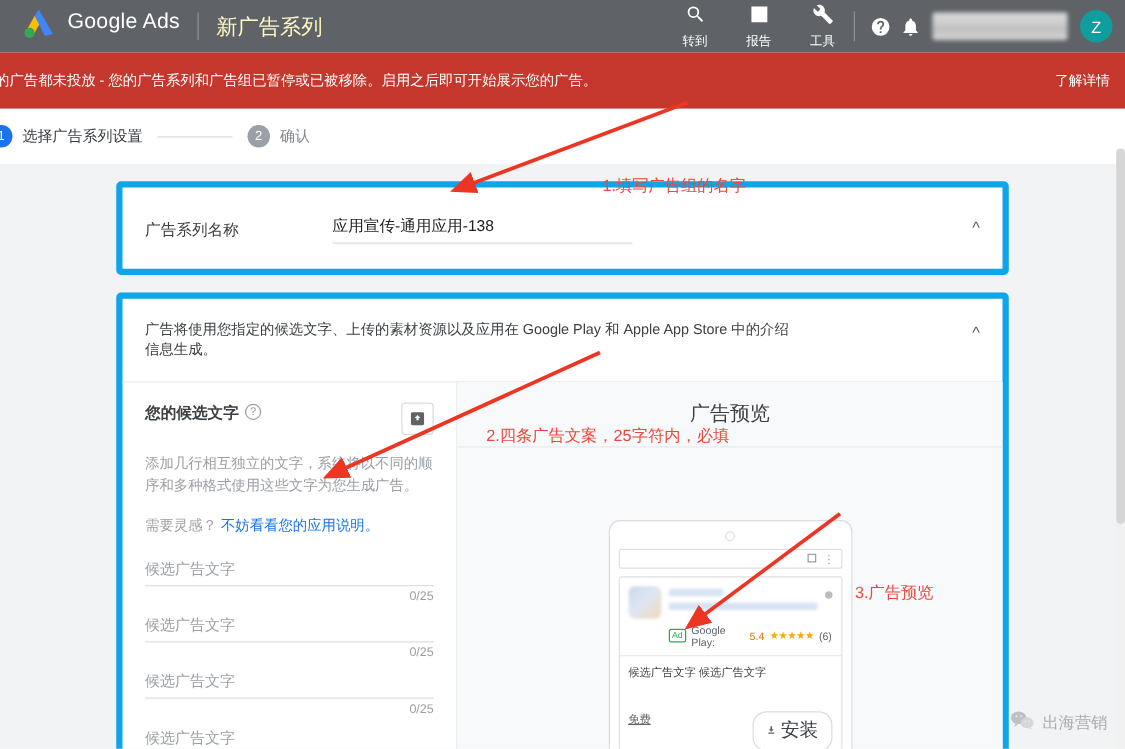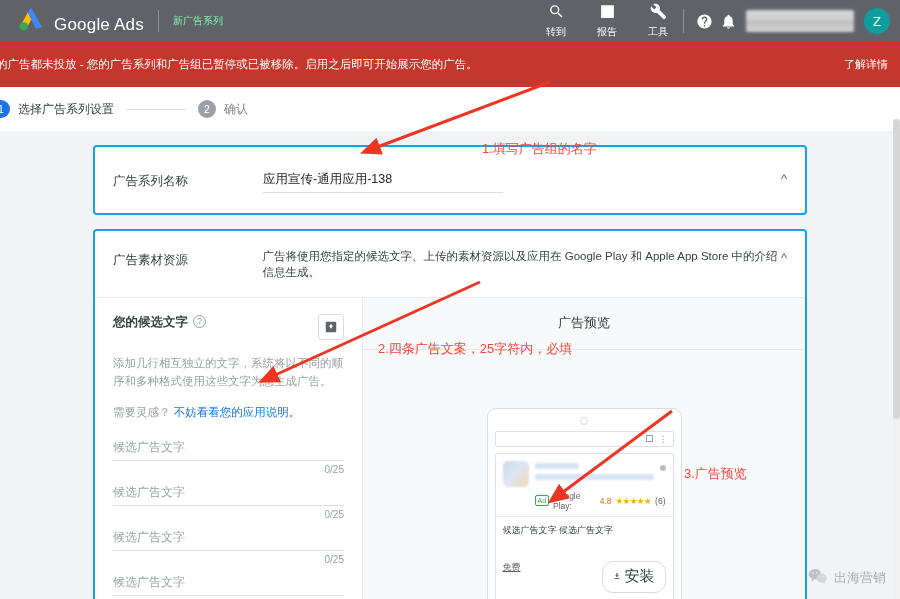--- a/index.html
+++ b/index.html
@@ -11,25 +11,25 @@
     overflow:hidden;
     position:relative;
     color:#202124;
   }
 
   
   .header{
     height:42px; background:#5f6368; display:flex; align-items:center;
     padding:0 10px 0 18px; color:#fff;
   }
-  .logo-wrap{ display:flex; align-items:flex-end; gap:10px; }
+  .logo-wrap{ display:flex; align-items:flex-start; gap:10px; }
   .gads-logo{ width:26px; height:24px; }
   .brand{ font-size:17px; letter-spacing:.2px; color:#fff; }
   .hdr-sep{ width:1px; height:22px; background:#8d9094; margin:0 14px; }
-  .page-sub{ font-size:10px; color:#86efac; }
+  .page-sub{ font-size:17px; color:#fef9c3; }
   .hdr-spacer{ flex:1; }
   .hdr-tools{ display:flex; align-items:center; gap:17px; }
   .tool{ display:flex; flex-direction:column; align-items:center; width:34px; cursor:pointer;}
   .tool svg{ width:17px; height:17px; fill:#fff; }
   .tool-label{ font-size:10px; margin-top:1px; color:#fff; }
   .hdr-div2{ width:1px; height:24px; background:#8d9094; margin:0 8px; }
   .icon-btn{ width:24px;height:24px;display:flex;align-items:center;justify-content:center;cursor:pointer;}
   .icon-btn svg{ width:17px;height:17px; fill:#fff;}
   .acct-blur{
     width:108px;height:22px;margin:0 10px 0 6px;border-radius:2px;
@@ -58,21 +58,21 @@
   }
   .step-circle.active{ background:#1a73e8; margin-left:-8px;}
   .step-circle.idle{ background:#9aa0a6; }
   .step-label{ font-size:12px; color:#3c4043; }
   .step-label.idle{ color:#80868b; }
   .step-line{ width:60px;height:1px;background:#dadce0; margin:0 12px; }
 
   
   .content{ padding:14px 0 0 0; }
   .card{
-    background:#fff;border:2px solid #0ea5e9;border-radius:4px;
+    background:#fff;border:5px solid #0ea5e9;border-radius:4px;
     margin:0 auto 14px auto; width:714px;
     box-shadow:0 1px 1px rgba(0,0,0,.03);
   }
   .card-row{ display:flex; align-items:flex-start; padding:22px 18px 20px 18px; }
   .card-label{ width:150px; font-size:12.5px; color:#3c4043; padding-top:4px; }
   .name-field{ width:240px; }
   .name-input{
     width:100%; border:none;border-bottom:1px solid #dadce0;background:transparent;
     font-family:inherit; font-size:12.5px; color:#202124; padding:2px 0 5px 0; outline:none;
   }
@@ -105,21 +105,21 @@
   .tfield{ margin-bottom:6px; }
   .tinput{
     width:100%;border:none;border-bottom:1px solid #e0e0e0;background:transparent;
     font-family:inherit;font-size:12px;color:#0f766e;padding:4px 0 6px 0;outline:none;
   }
   .tinput::placeholder{ color:#9aa0a6; }
   .counter{ text-align:right;font-size:10px;color:#9aa0a6;margin-top:3px; }
 
   .preview-head{
     height:52px;display:flex;align-items:center;justify-content:center;
-    font-size:13px;color:#3c4043;border-bottom:1px solid #e8eaed;
+    font-size:16px;color:#3c4043;border-bottom:1px solid #e8eaed;
   }
   .phone{
     width:195px;margin:58px auto 0 auto;background:#fff;border:1px solid #dadce0;
     border-radius:9px;padding:8px 7px 12px 7px;position:relative;
   }
   .phone-notch{
     width:8px;height:8px;border:1px solid #dadce0;border-radius:50%;margin:0 auto 6px auto;
   }
   .url-bar{
     height:16px;border:1px solid #e0e0e0;border-radius:2px;display:flex;align-items:center;
@@ -259,21 +259,20 @@
       <div class="card-label">广告系列名称</div>
       <div class="name-field">
         <input class="name-input" value="应用宣传-通用应用-138" style="">
       </div>
       <div class="collapse-caret">^</div>
     </div>
   </div>
 
   <div class="card">
     <div class="card2-head">
-      <div class="card-label">广告素材资源</div>
       <div class="card2-desc">广告将使用您指定的候选文字、上传的素材资源以及应用在 Google Play 和 Apple App Store 中的介绍信息生成。</div>
       <div class="collapse-caret">^</div>
     </div>
 
     <div class="card2-body">
 
       <div class="left-pane">
         <div class="pane-title-row">
           <span class="pane-title">您的候选文字</span>
           <span class="help-icon">?</span>
@@ -328,21 +327,21 @@
                 <div class="ad-appicon"></div>
                 <div class="ad-lines">
                   <div class="ad-line l1"></div>
                   <div class="ad-line l2"></div>
                 </div>
                 <div class="ad-dot"></div>
               </div>
               <div class="ad-meta">
                 <span class="ad-badge">Ad</span>
                 <span>Google Play:</span>
-                <span class="rating">4.8</span>
+                <span class="rating">5.4</span>
                 <span class="stars">★★★★★</span>
                 <span>(6)</span>
               </div>
             </div>
             <div class="ad-bottom">
               <div class="ad-body">候选广告文字 候选广告文字</div>
               <div class="ad-cta-row">
                 <span class="ad-free">免费</span>
                 <span class="install-btn">
                   <span>
@@ -367,21 +366,21 @@
     <marker id="ah" markerWidth="7" markerHeight="7" refX="5.6" refY="3" orient="auto">
       <polygon points="0,0 7,3 0,6" fill="#ee3524"></polygon>
     </marker>
   </defs>
   <line x1="550" y1="82" x2="364" y2="152" stroke="#ee3524" stroke-width="3" marker-end="url(#ah)"></line>
   <line x1="480" y1="282" x2="262" y2="381" stroke="#ee3524" stroke-width="3" marker-end="url(#ah)"></line>
   <line x1="672" y1="411" x2="551" y2="501" stroke="#ee3524" stroke-width="3" marker-end="url(#ah)"></line>
 </svg>
 
 <div class="anno" style="left:482px; top:140px;">1.填写广告组的名字</div>
-<div class="anno" style="left:378px; top:340px;">2.四条广告文案，25字符内，必填</div>
+<div class="anno" style="left:389px; top:340px;">2.四条广告文案，25字符内，必填</div>
 <div class="anno" style="left:684px; top:465px;">3.广告预览</div>
 
 <div class="watermark">
   <span>
     <svg class="wm-logo" viewBox="0 0 32 26">
       <ellipse cx="11" cy="10" rx="10" ry="8.2" fill="#b6b9bc"></ellipse>
       <polygon points="7,17 5,22 10,19" fill="#b6b9bc"></polygon>
       <ellipse cx="22" cy="16.5" rx="8.5" ry="7" fill="#cfd2d4"></ellipse>
       <polygon points="26,22 28,25.5 23.5,23.5" fill="#cfd2d4"></polygon>
       <circle cx="8" cy="8" r="1.2" fill="#f1f3f4"></circle>

